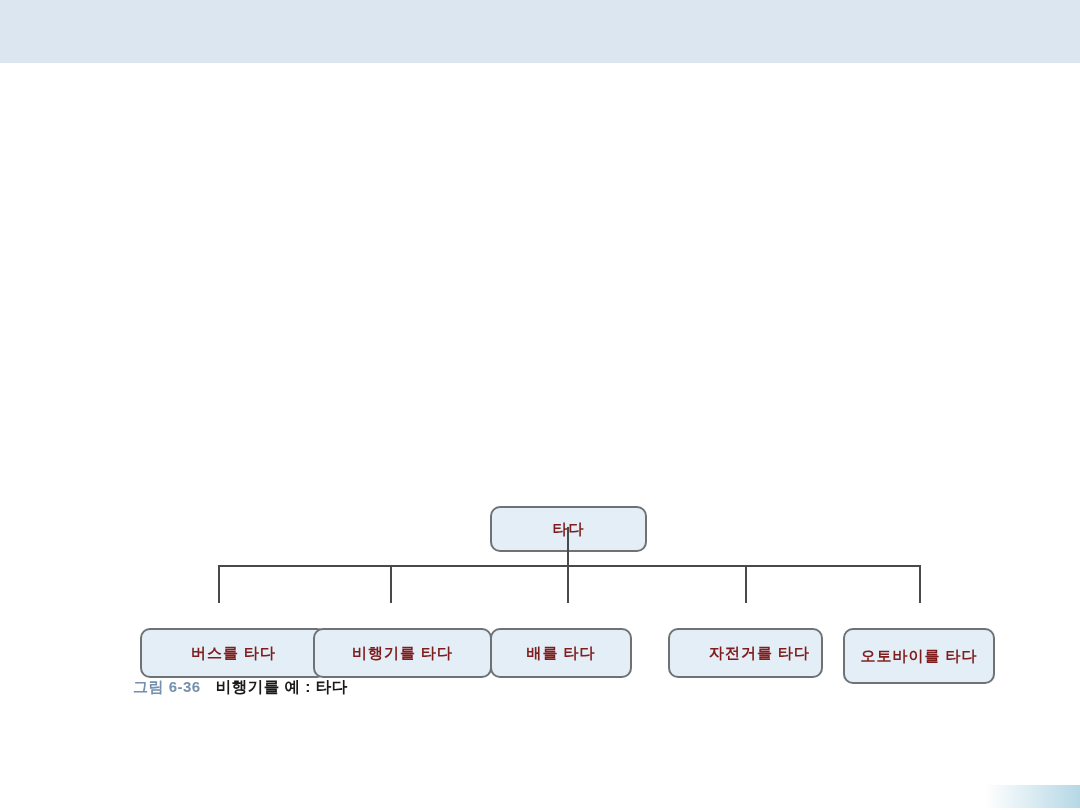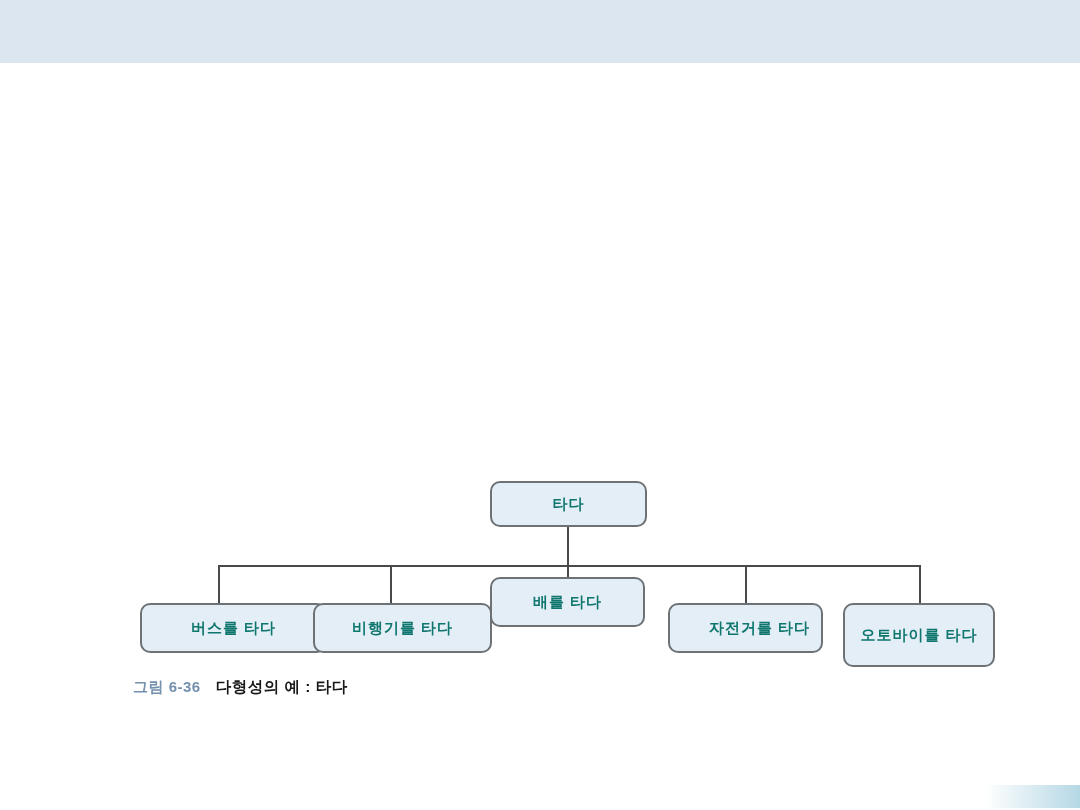--- a/index.html
+++ b/index.html
@@ -28,30 +28,31 @@
     position: absolute;
     box-sizing: border-box;
     background: #e3eef7;
     border: 2px solid #6f7274;
     border-radius: 10px;
     display: flex;
     align-items: center;
     justify-content: center;
     font-size: 15px;
     font-weight: 600;
-    color: #0f766e;
+    color: #7f1d1d;
     letter-spacing: 1px;
     white-space: nowrap;
+    margin-top: 25px;
   }
   .node.root { left: 490px; top: 481px; width: 157px; height: 46px; }
   .node.c1   { left: 140px; top: 603px; width: 187px; height: 50px; }
   .node.c2   { left: 313px; top: 603px; width: 179px; height: 50px; }
-  .node.c3   { left: 490px; top: 577px; width: 155px; height: 50px; }
+  .node.c3   { left: 490px; top: 603px; width: 142px; height: 50px; }
   .node.c4   { left: 668px; top: 603px; width: 155px; height: 50px; padding-left: 28px; }
-  .node.c5   { left: 843px; top: 603px; width: 152px; height: 64px; }
+  .node.c5   { left: 843px; top: 603px; width: 152px; height: 56px; }
   
   .line {
     position: absolute;
     background: #48494b;
   }
   .stem { left: 567px; top: 527px; width: 1.5px; height: 38px; }
   .hbar { left: 218px; top: 565px; width: 702px; height: 1.5px; }
   .s1 { left: 218px; top: 565px; width: 1.5px; height: 38px; }
   .s2 { left: 390px; top: 565px; width: 1.5px; height: 38px; }
   .s3 { left: 567px; top: 565px; width: 1.5px; height: 38px; }
@@ -110,18 +111,18 @@
 
     <div class="node c1">버스를 타다</div>
     <div class="node c2">비행기를 타다</div>
     <div class="node c3">배를 타다</div>
     <div class="node c4">자전거를 타다</div>
     <div class="node c5">오토바이를 타다</div>
   </div>
 
   <div class="caption">
     <span class="cap-label">그림 6-36</span>
-    <span class="cap-title">다형성의 예 : 타다</span>
+    <span class="cap-title">비행기를 예 : 타다</span>
   </div>
 
   <div class="bottom-accent"></div>
 
 </div>
 
 </body></html>

